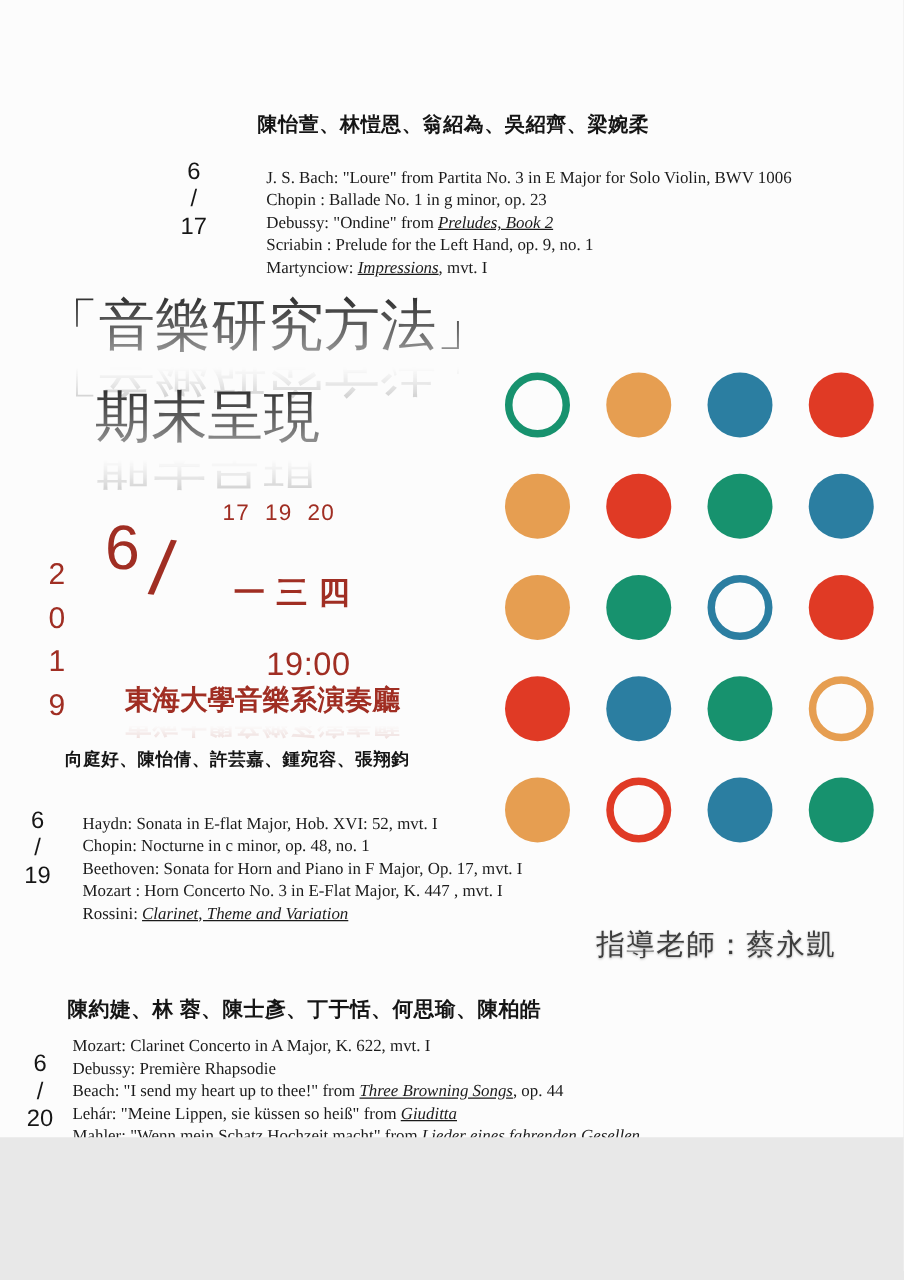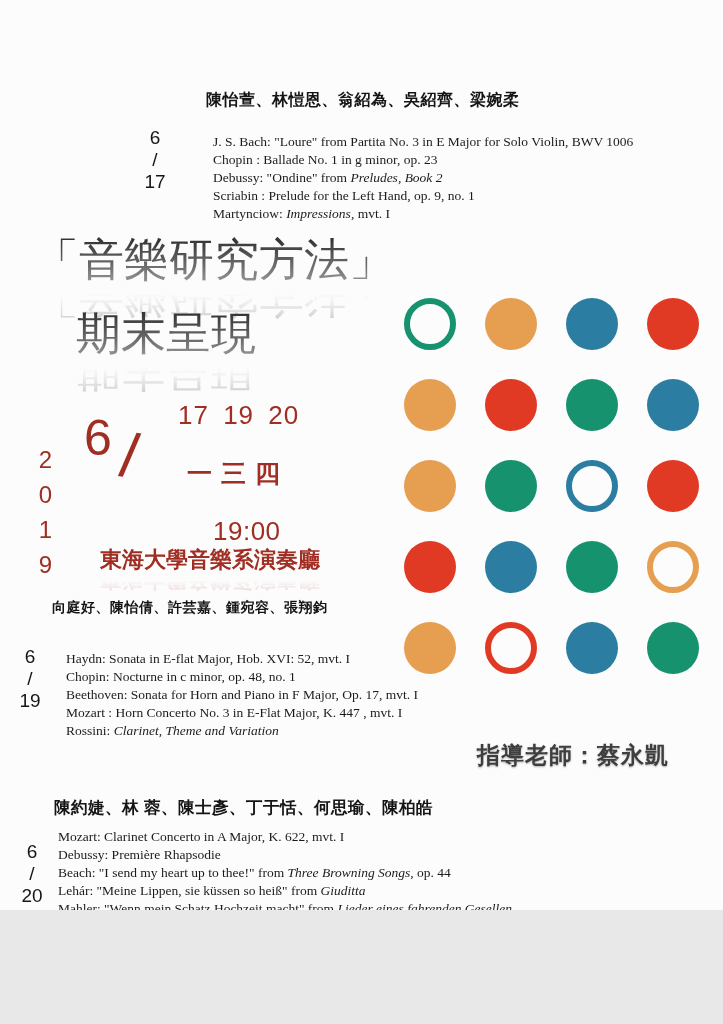--- a/index.html
+++ b/index.html
@@ -25,21 +25,21 @@
   .datecol-1{ left:140px; top:127px; }
   .datecol-2{ left:15px;  top:646px; }
   .datecol-3{ left:17px;  top:841px; }
   .proglist{
     position:absolute; font-family:"Liberation Serif", serif;
     font-size:13.5px; line-height:17.9px; color:#1b1b1b; white-space:nowrap;
   }
   .proglist-1{ left:213px; top:133px; }
   .proglist-2{ left:66px;  top:650px; }
   .proglist-3{ left:58px;  top:828px; }
-  .prog-line .it{ font-style:italic; }
+  .prog-line .it{ font-style:italic;text-decoration:underline; }
 
   
   .title-line{ position:absolute; white-space:nowrap; font-weight:500; }
   .title-1{ left:34px; top:234px; font-size:45px; line-height:52px; }
   .title-2{ left:76px; top:308px; font-size:45px; line-height:52px; }
   .grad-text{ display:block; color:#4a4a4a; }
   @supports ((-webkit-background-clip:text) or (background-clip:text)){
     .grad-text{
       background:linear-gradient(180deg,#353535 12%,#6d6d6d 62%,#9a9a9a 96%);
       -webkit-background-clip:text; background-clip:text; color:transparent;
@@ -55,39 +55,39 @@
   .red{ color:var(--accent,#a02e23); }
   .year-v{
     position:absolute; left:31px; top:446px; font-size:24px; font-weight:400;
     writing-mode:vertical-rl; text-orientation:upright; letter-spacing:8px;
   }
   .month-big{ position:absolute; left:84px; top:409px; font-size:50px; font-weight:400; }
   .slash-big{
     position:absolute; left:121px; top:420px; font-size:62px; font-weight:300;
     transform:rotate(8deg);
   }
-  .days-row{ position:absolute; left:178px; top:400px; font-size:26px; word-spacing:6px; letter-spacing:1px; }
+  .days-row{ position:absolute; left:178px; top:400px; font-size:18px; word-spacing:6px; letter-spacing:1px; }
   .weekdays-row{ position:absolute; left:187px; top:457px; font-size:25px; word-spacing:2px; font-weight:600;}
   .time-row{ position:absolute; left:213px; top:496px; font-size:26px; letter-spacing:.5px;margin-top:20px; }
   .venue-wrap{ position:absolute; left:100px; top:547px; font-size:22px; font-weight:700; white-space:nowrap; line-height:26px;}
   .venue-wrap .refl{ margin-top:-7px; opacity:.22;
     -webkit-mask-image:linear-gradient(to bottom, rgba(0,0,0,.7) 0%, transparent 45%);
             mask-image:linear-gradient(to bottom, rgba(0,0,0,.7) 0%, transparent 45%); }
 
   
   .circles{
     position:absolute; left:404px; top:298px;
     display:grid; grid-template-columns:repeat(4,52px); grid-auto-rows:52px;
     column-gap:29px; row-gap:29px;
   }
   .circle{ width:52px; height:52px; border-radius:50%; box-sizing:border-box; }
 
   
   .advisor{
-    position:absolute; left:477px; top:740px; font-size:23px; font-weight:700;
+    position:absolute; left:477px; top:740px; font-size:23px; font-weight:400;
     color:#3e3e3e; letter-spacing:1px; white-space:nowrap;
     text-shadow:0 1px 2px rgba(0,0,0,.30);
   }
 </style>
 </head>
 <body>
 
 <div class="canvas">
 
   <div class="names names-1">陳怡萱、林愷恩、翁紹為、吳紹齊、梁婉柔</div>

